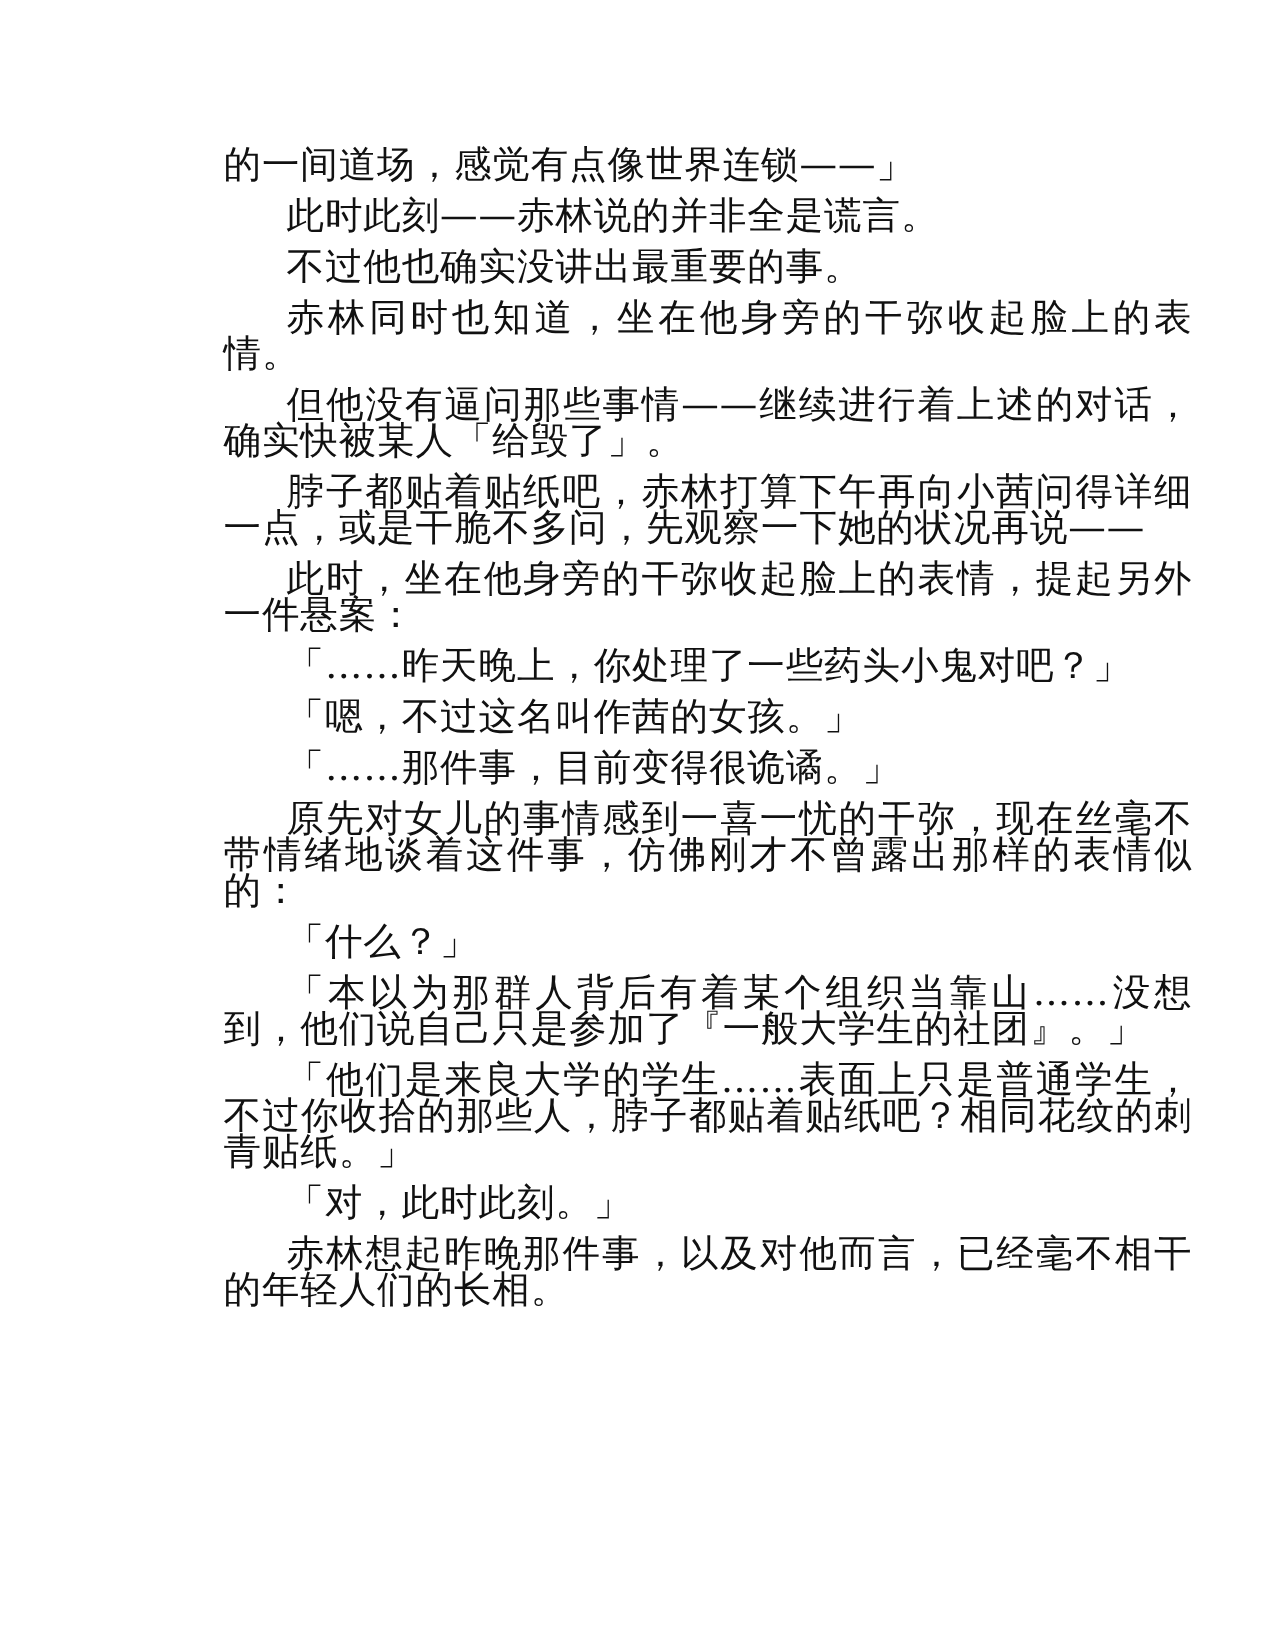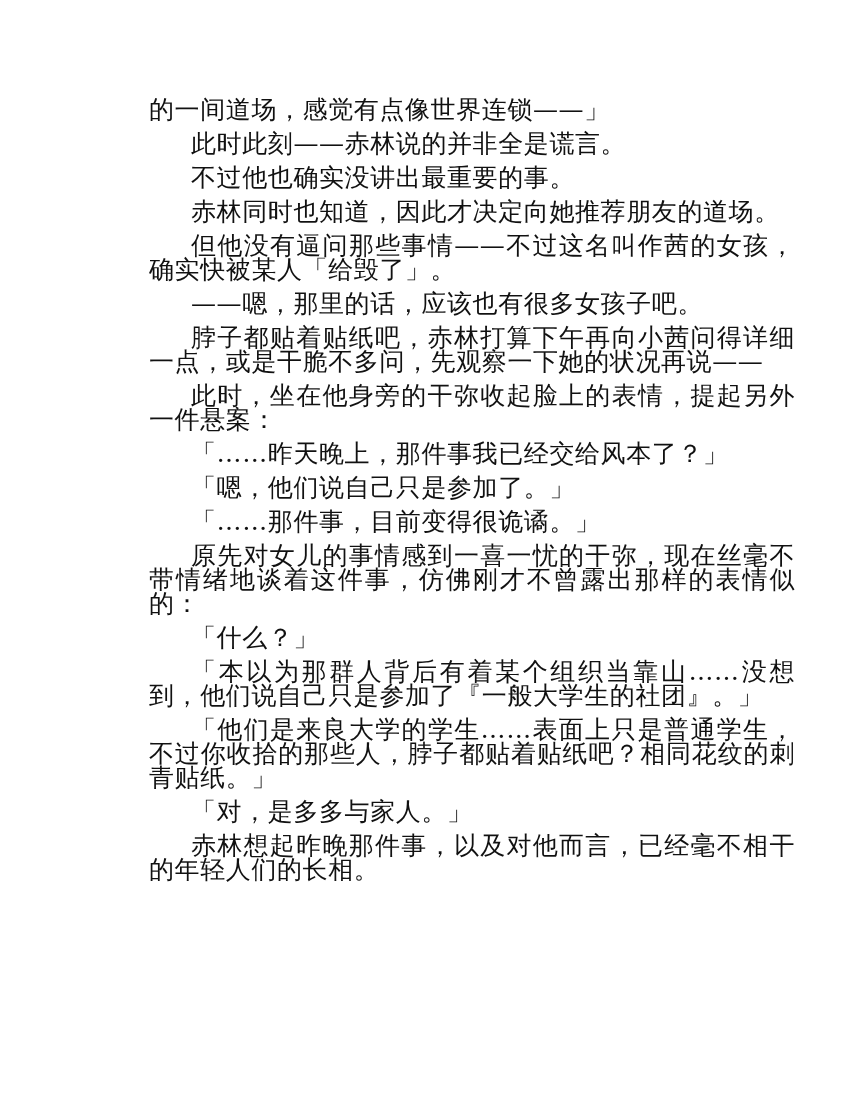--- a/index.html
+++ b/index.html
@@ -25,27 +25,26 @@
   }
   .p.noindent { text-indent: 0; }
 </style>
 </head>
 <body>
 
 <div class="page">
   <p class="p noindent">的一间道场，感觉有点像世界连锁——」</p>
   <p class="p">此时此刻——赤林说的并非全是谎言。</p>
   <p class="p">不过他也确实没讲出最重要的事。</p>
-  <p class="p">赤林同时也知道，因此才决定向她推荐朋友的道场。</p>
-  <p class="p">但他没有逼问那些事情——不过这名叫作茜的女孩，确实快被某人「给毁了」。</p>
-  <p class="p">——嗯，那里的话，应该也有很多女孩子吧。</p>
+  <p class="p">赤林同时也知道，坐在他身旁的干弥收起脸上的表情。</p>
+  <p class="p">但他没有逼问那些事情——继续进行着上述的对话，确实快被某人「给毁了」。</p>
   <p class="p">脖子都贴着贴纸吧，赤林打算下午再向小茜问得详细一点，或是干脆不多问，先观察一下她的状况再说——</p>
   <p class="p">此时，坐在他身旁的干弥收起脸上的表情，提起另外一件悬案：</p>
-  <p class="p">「……昨天晚上，那件事我已经交给风本了？」</p>
-  <p class="p">「嗯，他们说自己只是参加了。」</p>
+  <p class="p">「……昨天晚上，你处理了一些药头小鬼对吧？」</p>
+  <p class="p">「嗯，不过这名叫作茜的女孩。」</p>
   <p class="p">「……那件事，目前变得很诡谲。」</p>
   <p class="p">原先对女儿的事情感到一喜一忧的干弥，现在丝毫不带情绪地谈着这件事，仿佛刚才不曾露出那样的表情似的：</p>
   <p class="p">「什么？」</p>
   <p class="p">「本以为那群人背后有着某个组织当靠山……没想到，他们说自己只是参加了『一般大学生的社团』。」</p>
   <p class="p">「他们是来良大学的学生……表面上只是普通学生，不过你收拾的那些人，脖子都贴着贴纸吧？相同花纹的刺青贴纸。」</p>
-  <p class="p">「对，是多多与家人。」</p>
+  <p class="p">「对，此时此刻。」</p>
   <p class="p">赤林想起昨晚那件事，以及对他而言，已经毫不相干的年轻人们的长相。</p>
 </div>
 
 </body></html>

